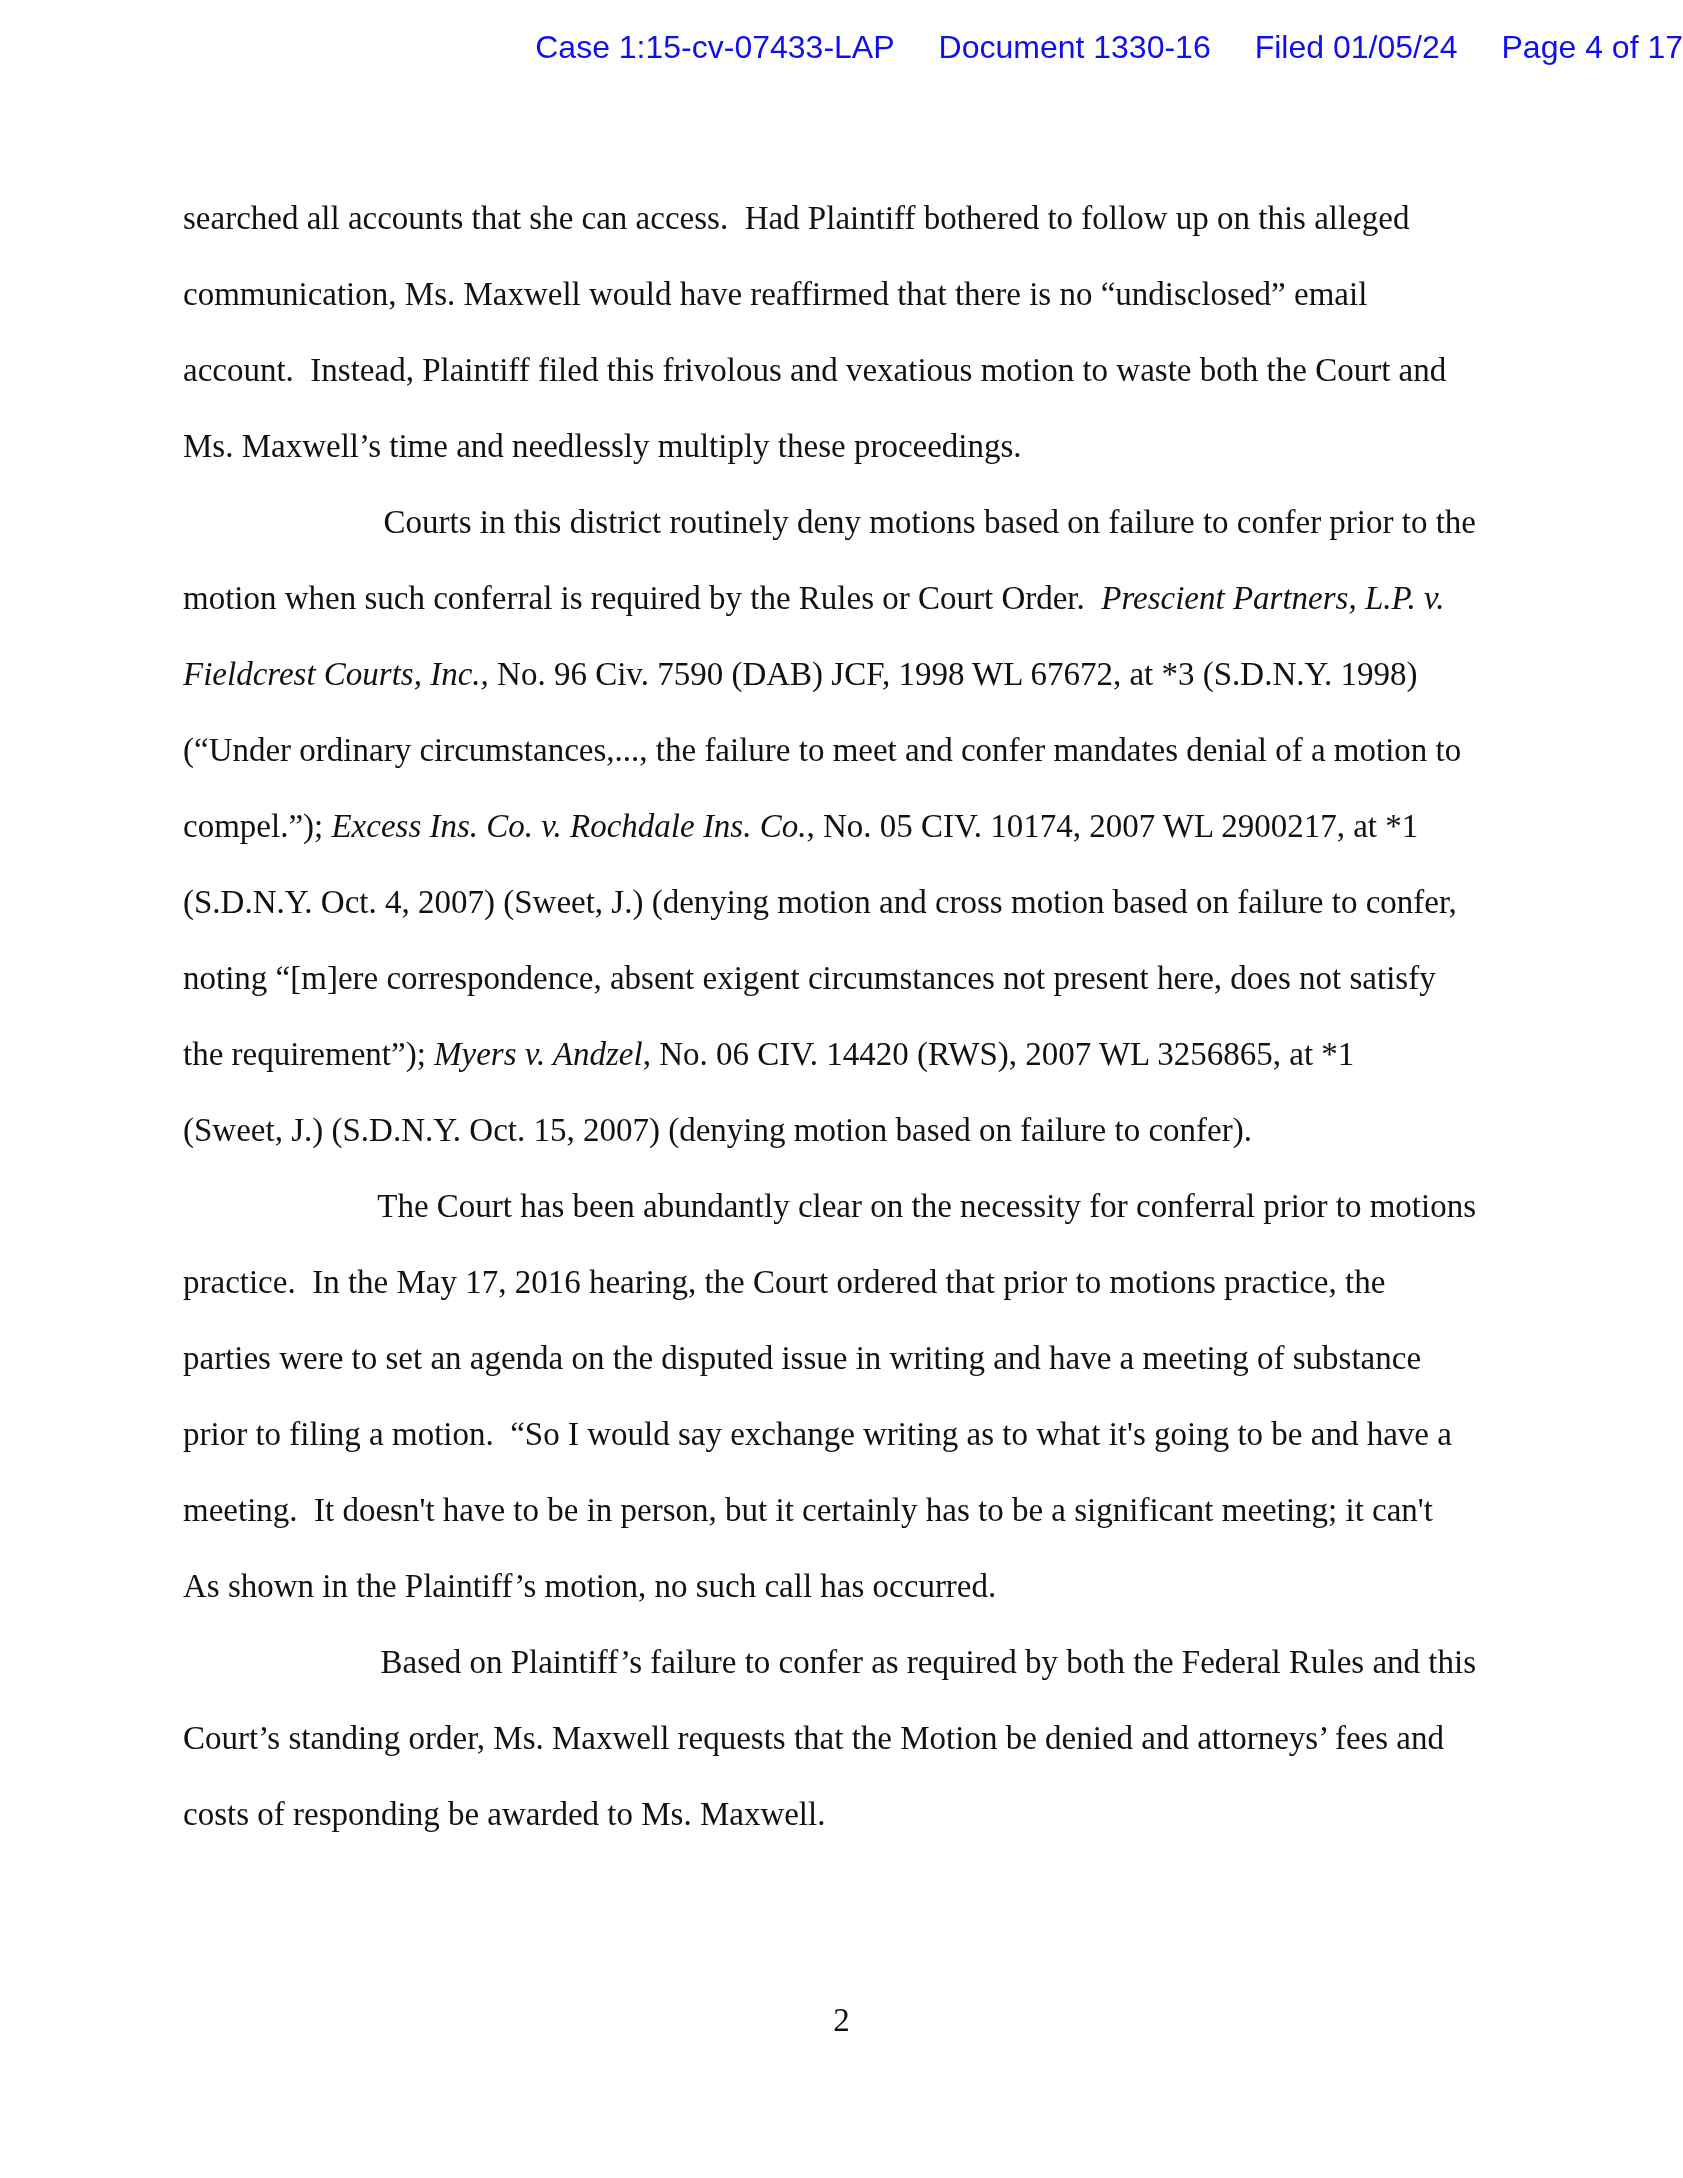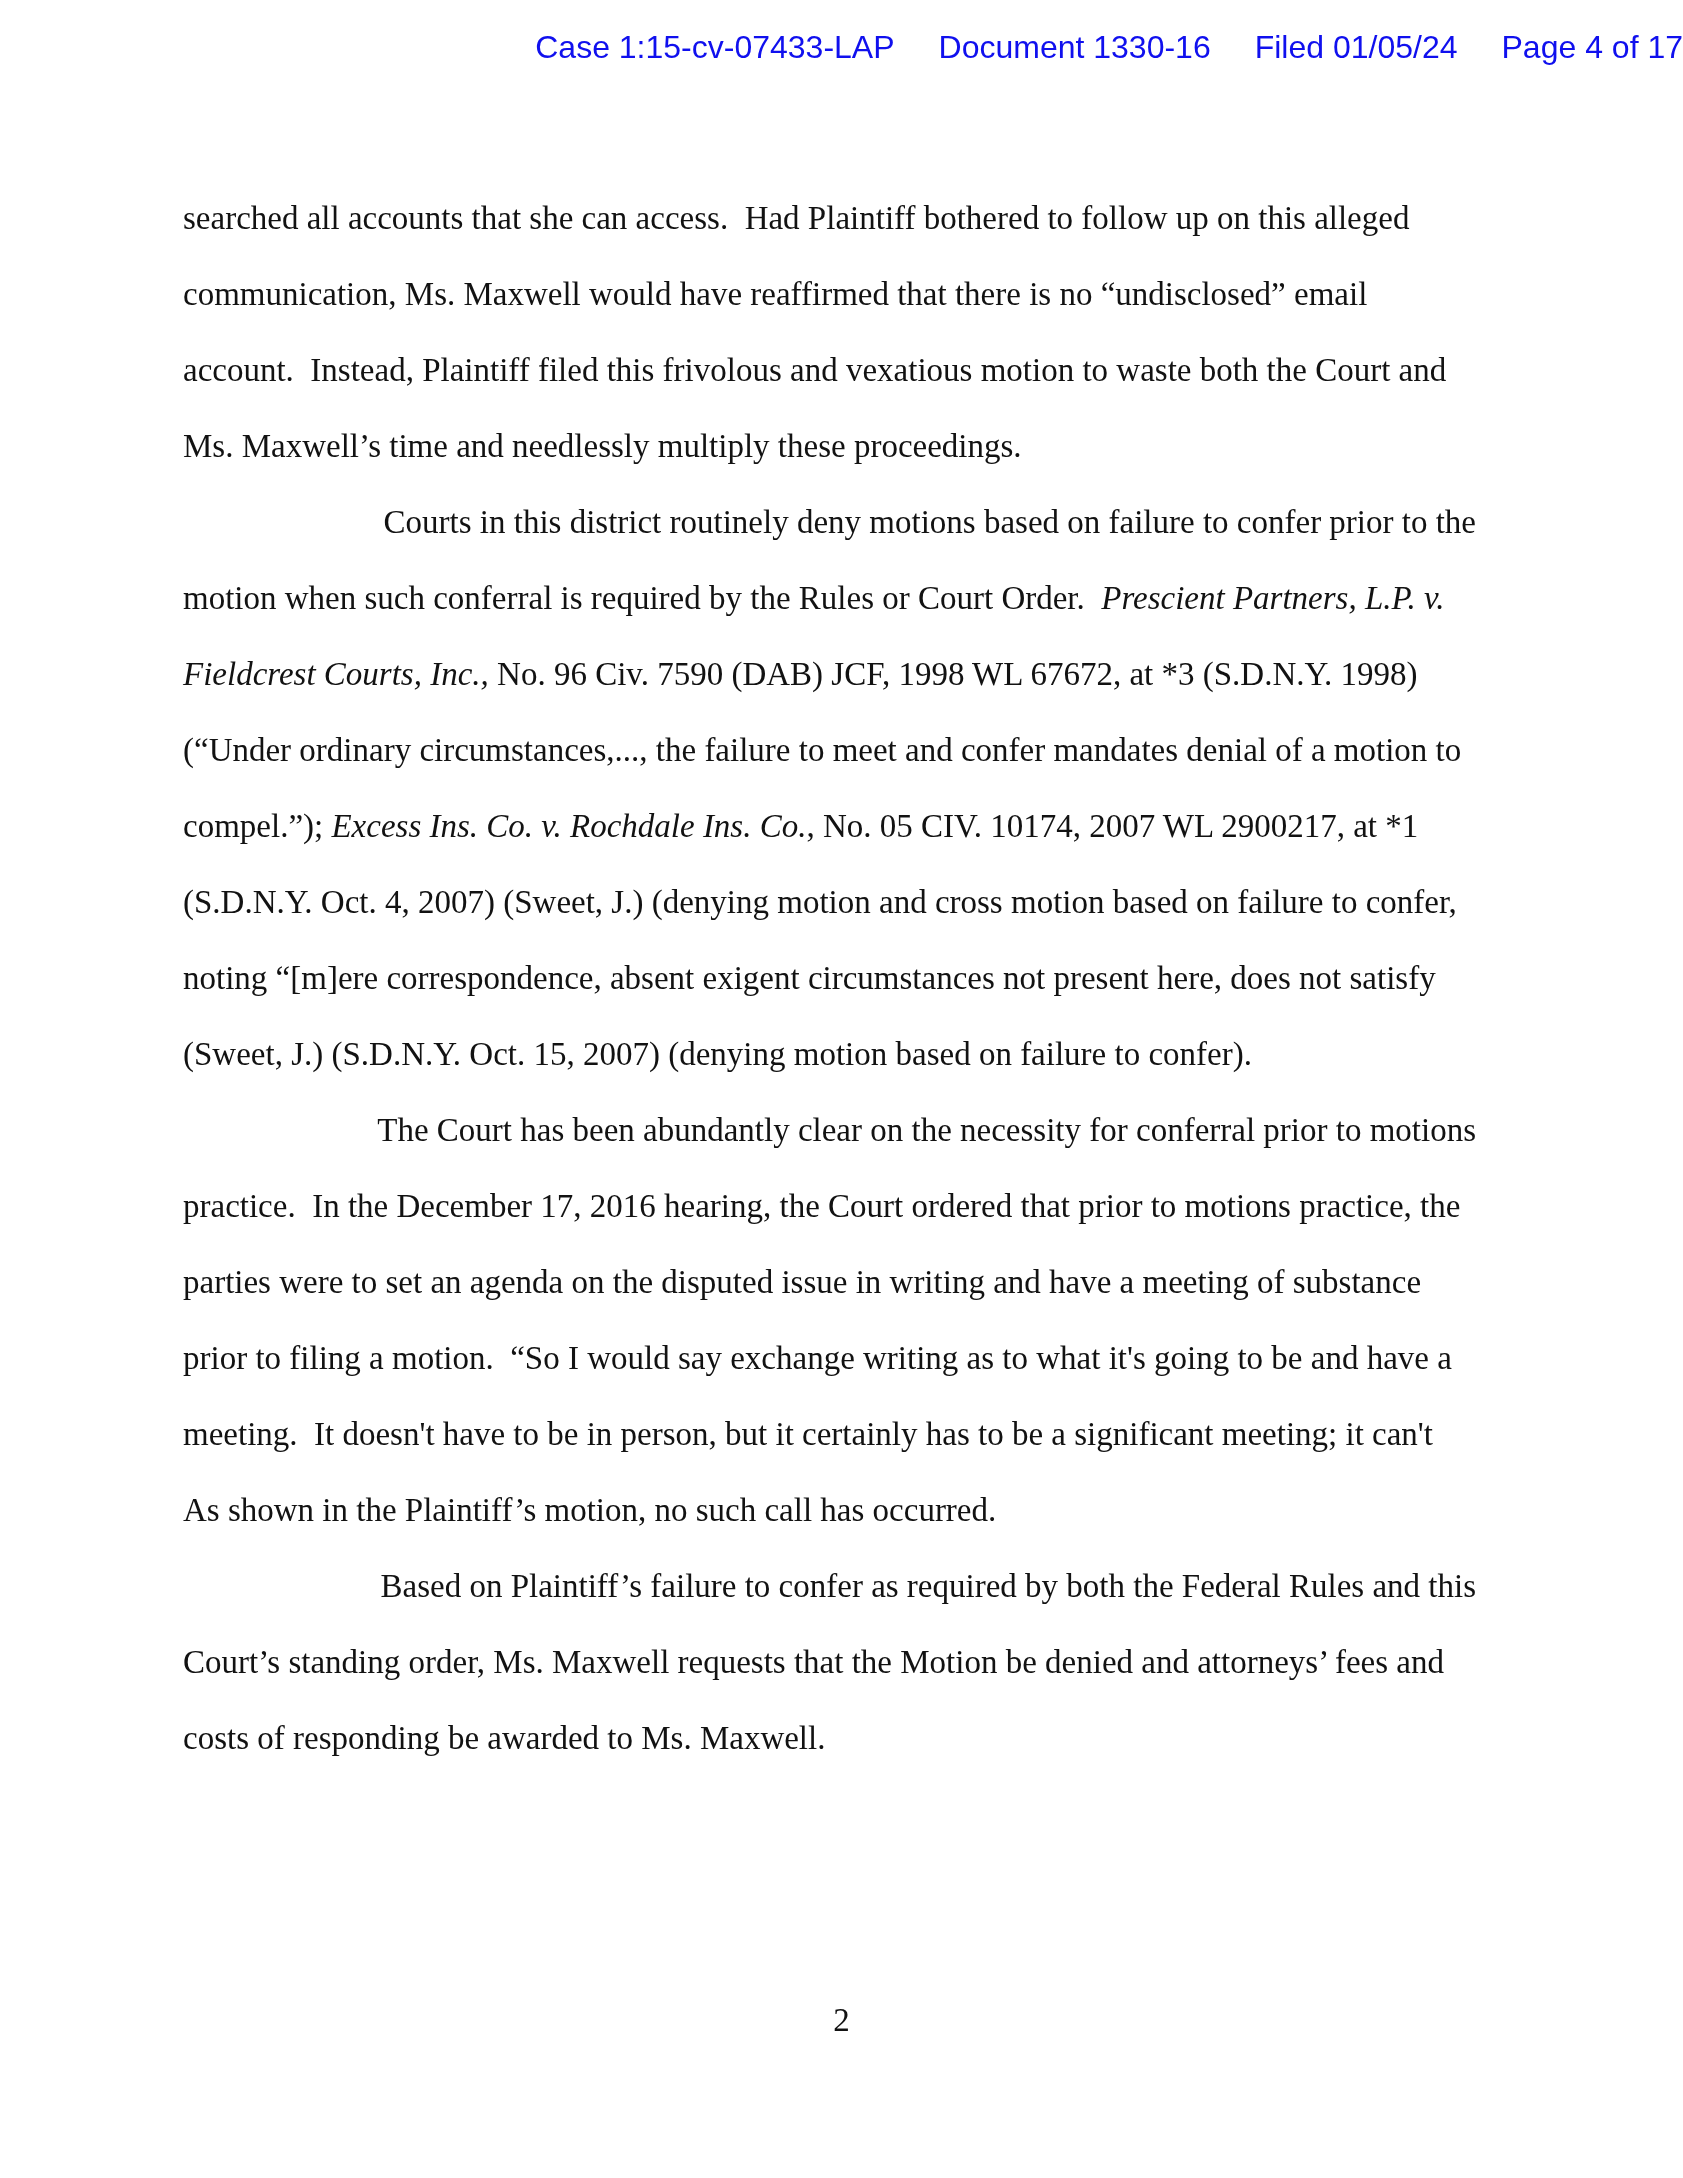--- a/index.html
+++ b/index.html
@@ -75,25 +75,26 @@
         <div class="line"><span class="seg">Ms. Maxwell’s time and needlessly multiply these proceedings.</span></div>
       </div>
       <div class="paragraph">
         <div class="line indent"><span class="seg">Courts in this district routinely deny motions based on failure to confer prior to the</span></div>
         <div class="line"><span class="seg">motion when such conferral is required by the Rules or Court Order.  </span><span class="seg italic">Prescient Partners, L.P. v.</span></div>
         <div class="line"><span class="seg italic">Fieldcrest Courts, Inc.,</span><span class="seg"> No. 96 Civ. 7590 (DAB) JCF, 1998 WL 67672, at *3 (S.D.N.Y. 1998)</span></div>
         <div class="line"><span class="seg">(“Under ordinary circumstances,..., the failure to meet and confer mandates denial of a motion to</span></div>
         <div class="line"><span class="seg">compel.”); </span><span class="seg italic">Excess Ins. Co. v. Rochdale Ins. Co.</span><span class="seg">, No. 05 CIV. 10174, 2007 WL 2900217, at *1</span></div>
         <div class="line"><span class="seg">(S.D.N.Y. Oct. 4, 2007) (Sweet, J.) (denying motion and cross motion based on failure to confer,</span></div>
         <div class="line"><span class="seg">noting “[m]ere correspondence, absent exigent circumstances not present here, does not satisfy</span></div>
+        <div class="line"><span class="seg">the requirement”); </span><span class="seg italic">Myers v. Andzel</span><span class="seg">, No. 06 CIV. 14420 (RWS), 2007 WL 3256865, at *1</span></div>
         <div class="line"><span class="seg">(Sweet, J.) (S.D.N.Y. Oct. 15, 2007) (denying motion based on failure to confer).</span></div>
       </div>
       <div class="paragraph">
         <div class="line indent"><span class="seg">The Court has been abundantly clear on the necessity for conferral prior to motions</span></div>
-        <div class="line"><span class="seg">practice.  In the December 17, 2016 hearing, the Court ordered that prior to motions practice, the</span></div>
+        <div class="line"><span class="seg">practice.  In the May 17, 2016 hearing, the Court ordered that prior to motions practice, the</span></div>
         <div class="line"><span class="seg">parties were to set an agenda on the disputed issue in writing and have a meeting of substance</span></div>
         <div class="line"><span class="seg">prior to filing a motion.  “So I would say exchange writing as to what it's going to be and have a</span></div>
         <div class="line"><span class="seg">meeting.  It doesn't have to be in person, but it certainly has to be a significant meeting; it can't</span></div>
         <div class="line"><span class="seg">As shown in the Plaintiff’s motion, no such call has occurred.</span></div>
       </div>
       <div class="paragraph">
         <div class="line indent"><span class="seg">Based on Plaintiff’s failure to confer as required by both the Federal Rules and this</span></div>
         <div class="line"><span class="seg">Court’s standing order, Ms. Maxwell requests that the Motion be denied and attorneys’ fees and</span></div>
         <div class="line"><span class="seg">costs of responding be awarded to Ms. Maxwell.</span></div>
       </div>

